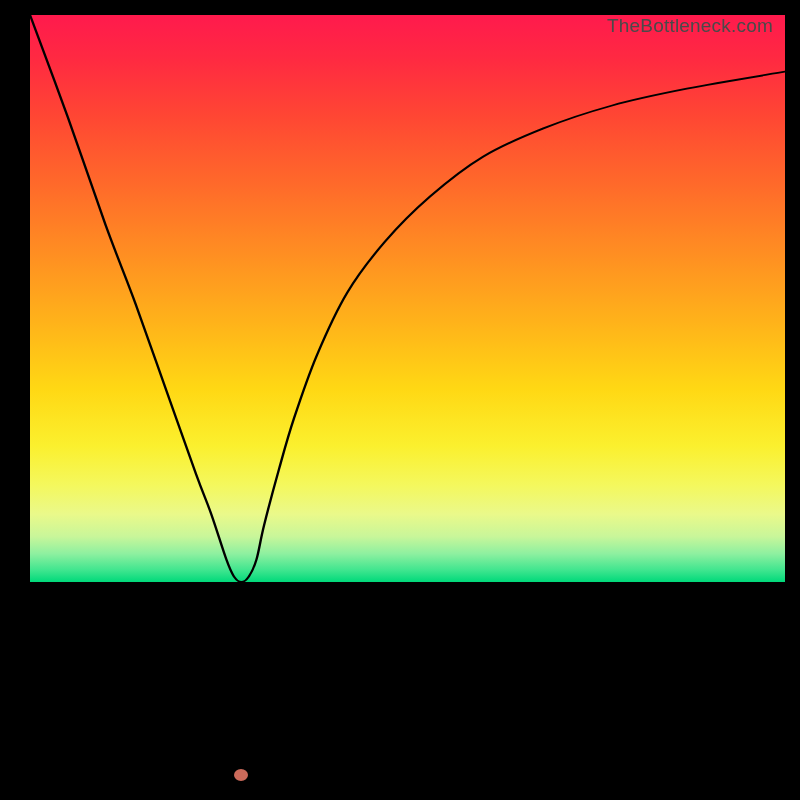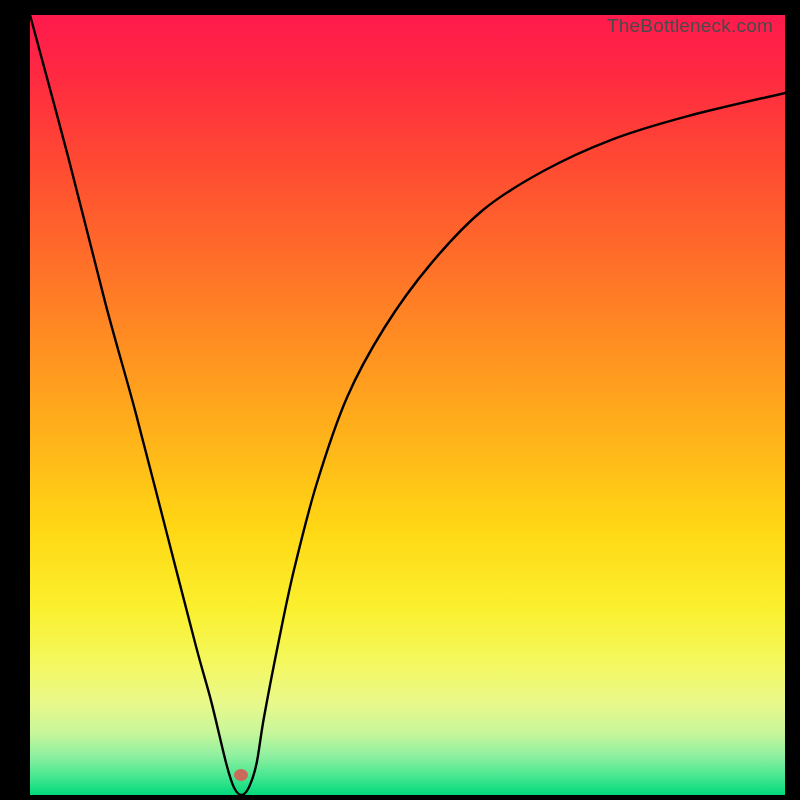--- a/index.html
+++ b/index.html
@@ -15,21 +15,21 @@
     position: relative;
     width: 800px;
     height: 800px;
     background: #000;
   }
   .plot {
     position: absolute;
     left: 30px;
     top: 15px;
     width: 755px;
-    height: 780px;
+    height: 567px;
     background: linear-gradient(to bottom,
       #ff1a4d 0%,
       #ff2a41 8%,
       #ff4733 18%,
       #ff6a2a 30%,
       #ff8e22 42%,
       #ffb21a 54%,
       #ffd814 66%,
       #fbf02e 76%,
       #f4f85e 83%,

